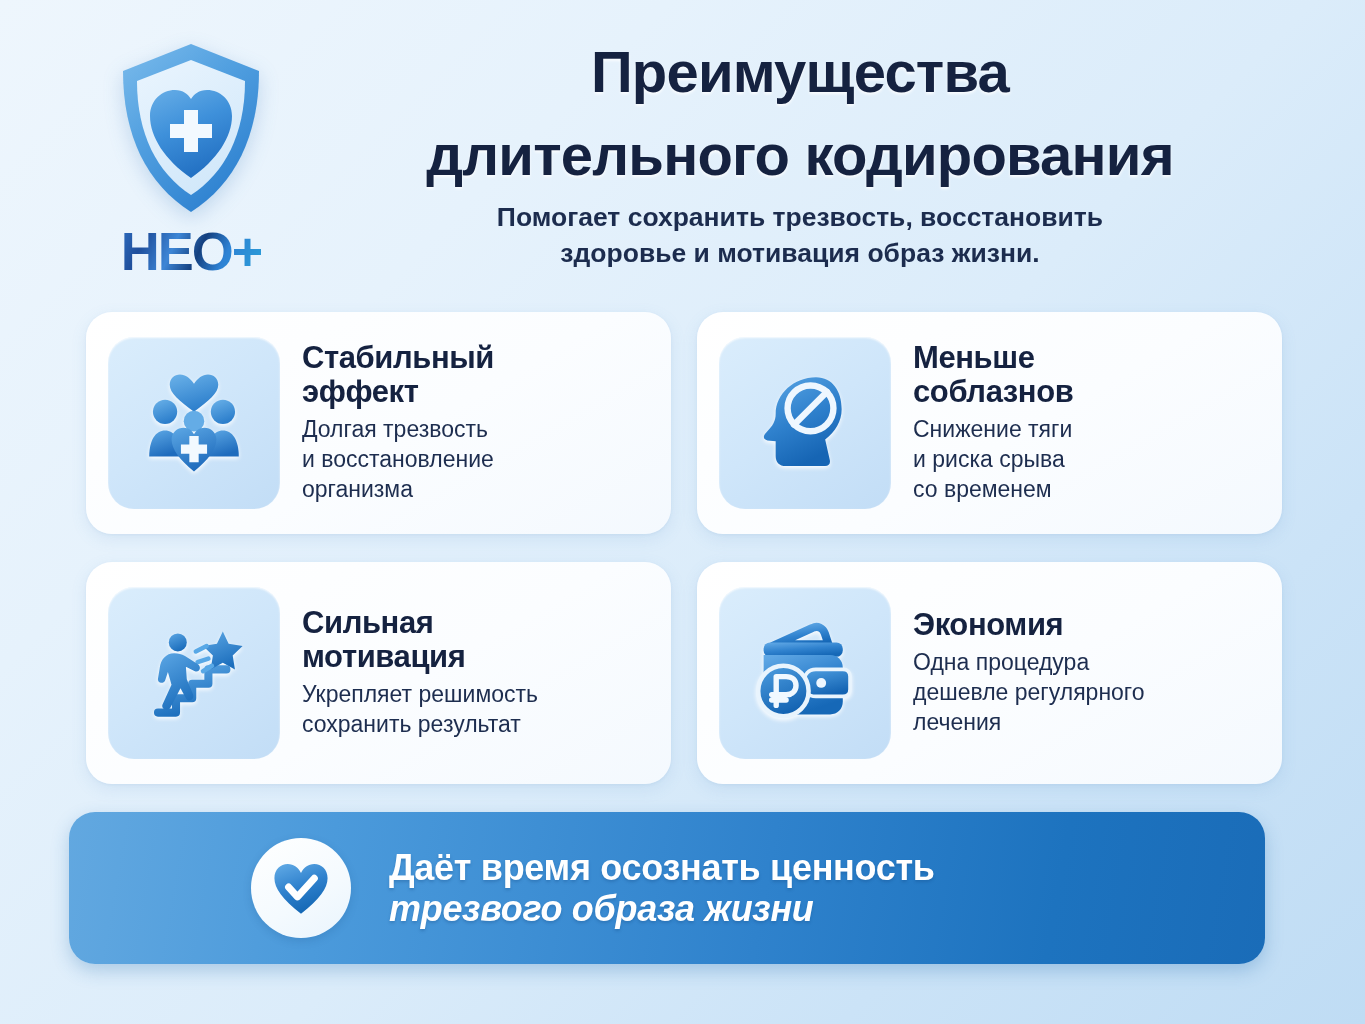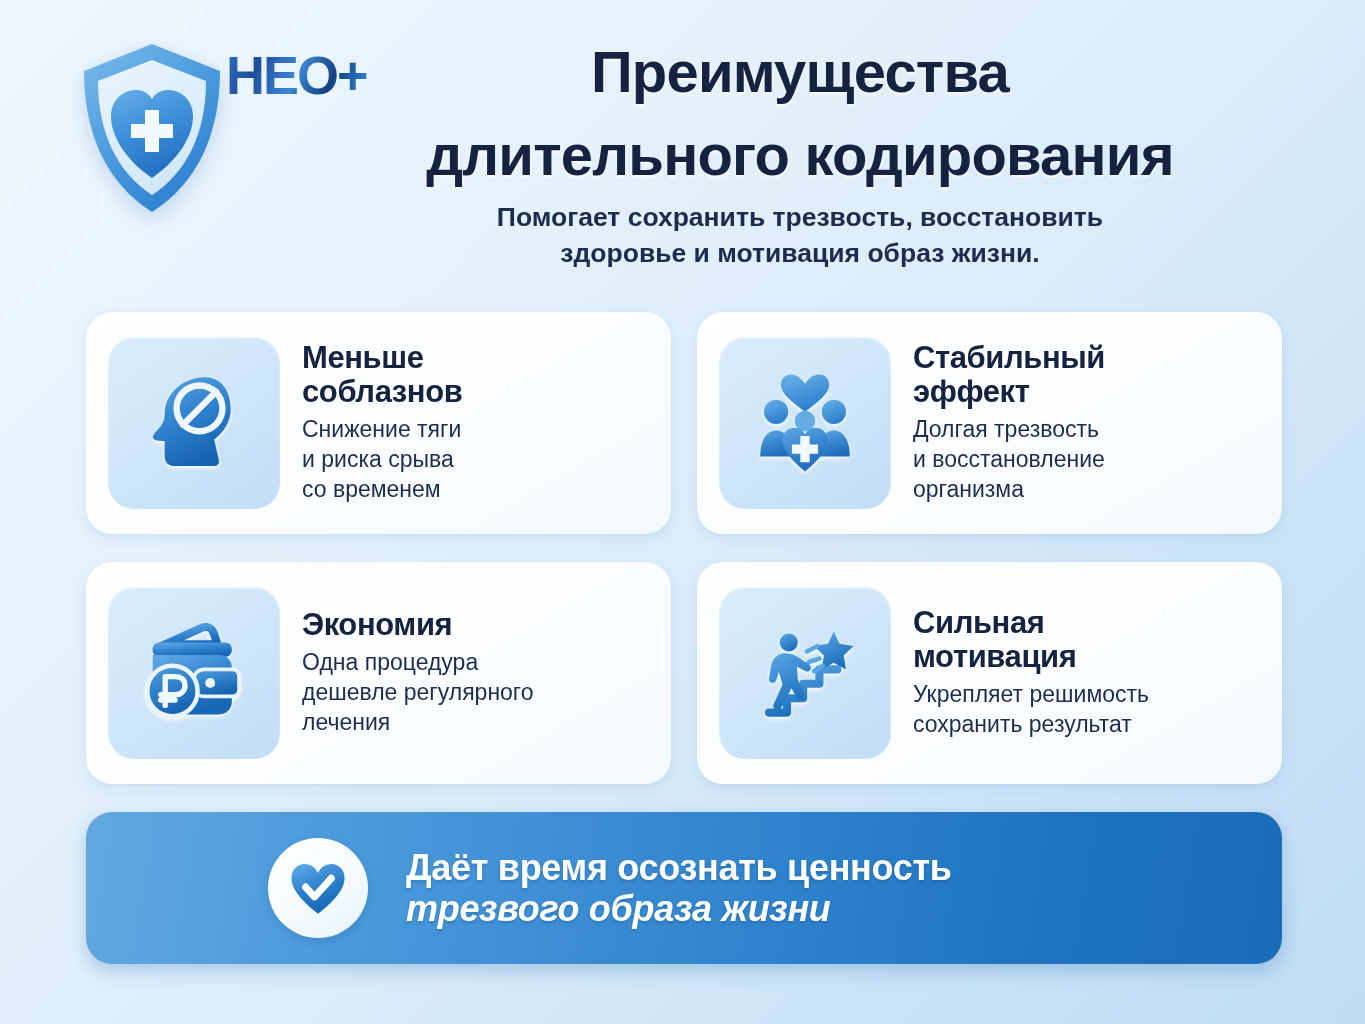--- a/index.html
+++ b/index.html
@@ -30,21 +30,22 @@
     width: 1365px;
     height: 300px;
   }
 
   .brand {
     position: absolute;
     left: 78px;
     top: 40px;
     width: 226px;
     display: flex;
-    flex-direction: row;
+    flex-direction: column;
+    align-items: center;
   }
 
   .shield-wrap {
     width: 148px;
     height: 176px;
     filter: drop-shadow(0 6px 10px rgba(40,110,180,0.22));
   }
 
   .brand-word {
     margin-top: 8px;
@@ -142,21 +143,21 @@
     margin-top: 7px;
     font-size: 23px;
     line-height: 1.3;
     color: #1d2d4f;
     font-weight: 400;
   }
 
   
   .banner {
     position: absolute;
-    left: 86px;
+    left: 69px;
     top: 812px;
     width: 1196px;
     height: 152px;
     border-radius: 26px;
     background: linear-gradient(100deg, #62a8e0 0%, #4b9adb 22%, #2f82cc 58%, #1d73bf 82%, #1a6cb8 100%);
     box-shadow: 0 7px 18px rgba(40,110,175,0.28);
     display: flex;
     align-items: center;
     padding-left: 180px;
   }
@@ -230,48 +231,20 @@
         <span class="s1">Помогает сохранить трезвость, восстановить</span>
         <span class="s2">здоровье и мотивация образ жизни.</span>
       </p>
     </div>
   </div>
 
   <div class="grid">
 
     <div class="card">
       <div class="icon-tile">
-        <svg viewBox="0 0 120 120" width="110" height="110" aria-hidden="true">
-          <defs>
-            <linearGradient id="h1" x1="0" y1="0" x2="0.45" y2="1">
-              <stop offset="0" stop-color="#5ca7e5"></stop>
-                <stop offset="0.55" stop-color="#2f81cd"></stop>
-                <stop offset="1" stop-color="#1665b4"></stop>
-            </linearGradient>
-          </defs>
-          <path d="M72 10 C48 10 28 28 28 50 C28 58 25 63 18 70 C14 74 14 78 19 79 L28 80 L28 96 C28 103 32 107 39 107 L82 107 C86 107 88 104 87 100 L82 78 C93 70 100 58 100 45 C100 25 90 10 72 10 Z" fill="url(#h1)"></path>
-          <circle cx="66" cy="44" r="25" fill="none" stroke="#eef7ff" stroke-width="7"></circle>
-          <line x1="48" y1="62" x2="84" y2="26" stroke="#eef7ff" stroke-width="7" stroke-linecap="round"></line>
-        </svg>
-      </div>
-      <div class="card-text">
-        <div class="card-title">
-          <span>Меньше</span><br>
-          <span>соблазнов</span>
-        </div>
-        <div class="card-desc">
-          <span>Снижение тяги</span><br>
-          <span>и риска срыва</span><br>
-          <span>со временем</span>
-        </div>
-      </div>
-    </div>
-
-    <div class="card">
-      <div class="icon-tile">
         <svg viewBox="0 0 120 120" width="112" height="112" aria-hidden="true">
           <defs>
             <linearGradient id="f1" x1="0" y1="0" x2="0.4" y2="1">
               <stop offset="0" stop-color="#6bb2e9"></stop>
                 <stop offset="1" stop-color="#2d7fcc"></stop>
             </linearGradient>
             <linearGradient id="f2" x1="0" y1="0" x2="0.4" y2="1">
               <stop offset="0" stop-color="#5da8e5"></stop>
                 <stop offset="1" stop-color="#1f6cbd"></stop>
             </linearGradient>
@@ -294,49 +267,42 @@
         <div class="card-desc">
           <span>Долгая трезвость</span><br>
           <span>и восстановление</span><br>
           <span>организма</span>
         </div>
       </div>
     </div>
 
     <div class="card">
       <div class="icon-tile">
-        <svg viewBox="0 0 120 120" width="108" height="108" aria-hidden="true">
-          <defs>
-            <linearGradient id="w1" x1="0" y1="0" x2="0.45" y2="1">
-              <stop offset="0" stop-color="#64abe7"></stop>
-                <stop offset="0.55" stop-color="#3183cf"></stop>
-                <stop offset="1" stop-color="#1668b7"></stop>
-            </linearGradient>
-            <linearGradient id="w2" x1="0" y1="0" x2="0.4" y2="1">
-              <stop offset="0" stop-color="#4f9fe1"></stop>
-                <stop offset="1" stop-color="#1464b3"></stop>
-            </linearGradient>
-          </defs>
-          <path d="M24 30 L68 10 C74 7 80 10 82 16 L86 28 L30 28 Z" fill="none" stroke="url(#w1)" stroke-width="9" stroke-linejoin="round"></path>
-          <rect x="14" y="26" width="88" height="16" rx="7" fill="url(#w1)"></rect>
-          <path d="M14 40 h74 c8 0 14 6 14 14 v38 c0 8 -6 14 -14 14 H28 c-8 0 -14 -6 -14 -14 Z" fill="url(#w1)"></path>
-          <path d="M72 56 h30 c5 0 8 3 8 8 v14 c0 5 -3 8 -8 8 H72 c-8 0 -13 -5 -13 -15 C59 61 64 56 72 56 Z" fill="url(#w2)" stroke="#e9f4fd" stroke-width="4"></path>
-          <circle cx="78" cy="71" r="5.5" fill="#eef7ff"></circle>
-          <circle cx="36" cy="80" r="28" fill="url(#w2)" stroke="#e9f4fd" stroke-width="5"></circle>
-          <path d="M28 96 V64 h11 c7 0 11 4 11 10 c0 6 -4 10 -11 10 h-11 M23 84 h20 M23 90 h16" fill="none" stroke="#f0f8ff" stroke-width="6" stroke-linecap="round" stroke-linejoin="round"></path>
+        <svg viewBox="0 0 120 120" width="110" height="110" aria-hidden="true">
+          <defs>
+            <linearGradient id="h1" x1="0" y1="0" x2="0.45" y2="1">
+              <stop offset="0" stop-color="#5ca7e5"></stop>
+                <stop offset="0.55" stop-color="#2f81cd"></stop>
+                <stop offset="1" stop-color="#1665b4"></stop>
+            </linearGradient>
+          </defs>
+          <path d="M72 10 C48 10 28 28 28 50 C28 58 25 63 18 70 C14 74 14 78 19 79 L28 80 L28 96 C28 103 32 107 39 107 L82 107 C86 107 88 104 87 100 L82 78 C93 70 100 58 100 45 C100 25 90 10 72 10 Z" fill="url(#h1)"></path>
+          <circle cx="66" cy="44" r="25" fill="none" stroke="#eef7ff" stroke-width="7"></circle>
+          <line x1="48" y1="62" x2="84" y2="26" stroke="#eef7ff" stroke-width="7" stroke-linecap="round"></line>
         </svg>
       </div>
       <div class="card-text">
         <div class="card-title">
-          <span>Экономия</span>
+          <span>Меньше</span><br>
+          <span>соблазнов</span>
         </div>
         <div class="card-desc">
-          <span>Одна процедура</span><br>
-          <span>дешевле регулярного</span><br>
-          <span>лечения</span>
+          <span>Снижение тяги</span><br>
+          <span>и риска срыва</span><br>
+          <span>со временем</span>
         </div>
       </div>
     </div>
 
     <div class="card">
       <div class="icon-tile">
         <svg viewBox="0 0 120 120" width="108" height="108" aria-hidden="true">
           <defs>
             <linearGradient id="m1" x1="0" y1="0" x2="0.45" y2="1">
               <stop offset="0" stop-color="#5ca7e5"></stop>
@@ -355,20 +321,55 @@
         </svg>
       </div>
       <div class="card-text">
         <div class="card-title">
           <span>Сильная</span><br>
           <span>мотивация</span>
         </div>
         <div class="card-desc">
           <span>Укрепляет решимость</span><br>
           <span>сохранить результат</span>
+        </div>
+      </div>
+    </div>
+
+    <div class="card">
+      <div class="icon-tile">
+        <svg viewBox="0 0 120 120" width="108" height="108" aria-hidden="true">
+          <defs>
+            <linearGradient id="w1" x1="0" y1="0" x2="0.45" y2="1">
+              <stop offset="0" stop-color="#64abe7"></stop>
+                <stop offset="0.55" stop-color="#3183cf"></stop>
+                <stop offset="1" stop-color="#1668b7"></stop>
+            </linearGradient>
+            <linearGradient id="w2" x1="0" y1="0" x2="0.4" y2="1">
+              <stop offset="0" stop-color="#4f9fe1"></stop>
+                <stop offset="1" stop-color="#1464b3"></stop>
+            </linearGradient>
+          </defs>
+          <path d="M24 30 L68 10 C74 7 80 10 82 16 L86 28 L30 28 Z" fill="none" stroke="url(#w1)" stroke-width="9" stroke-linejoin="round"></path>
+          <rect x="14" y="26" width="88" height="16" rx="7" fill="url(#w1)"></rect>
+          <path d="M14 40 h74 c8 0 14 6 14 14 v38 c0 8 -6 14 -14 14 H28 c-8 0 -14 -6 -14 -14 Z" fill="url(#w1)"></path>
+          <path d="M72 56 h30 c5 0 8 3 8 8 v14 c0 5 -3 8 -8 8 H72 c-8 0 -13 -5 -13 -15 C59 61 64 56 72 56 Z" fill="url(#w2)" stroke="#e9f4fd" stroke-width="4"></path>
+          <circle cx="78" cy="71" r="5.5" fill="#eef7ff"></circle>
+          <circle cx="36" cy="80" r="28" fill="url(#w2)" stroke="#e9f4fd" stroke-width="5"></circle>
+          <path d="M28 96 V64 h11 c7 0 11 4 11 10 c0 6 -4 10 -11 10 h-11 M23 84 h20 M23 90 h16" fill="none" stroke="#f0f8ff" stroke-width="6" stroke-linecap="round" stroke-linejoin="round"></path>
+        </svg>
+      </div>
+      <div class="card-text">
+        <div class="card-title">
+          <span>Экономия</span>
+        </div>
+        <div class="card-desc">
+          <span>Одна процедура</span><br>
+          <span>дешевле регулярного</span><br>
+          <span>лечения</span>
         </div>
       </div>
     </div>
 
   </div>
 
   <div class="banner">
     <div class="banner-badge">
       <svg viewBox="0 0 70 70" width="62" height="62" aria-hidden="true">
         <defs>

